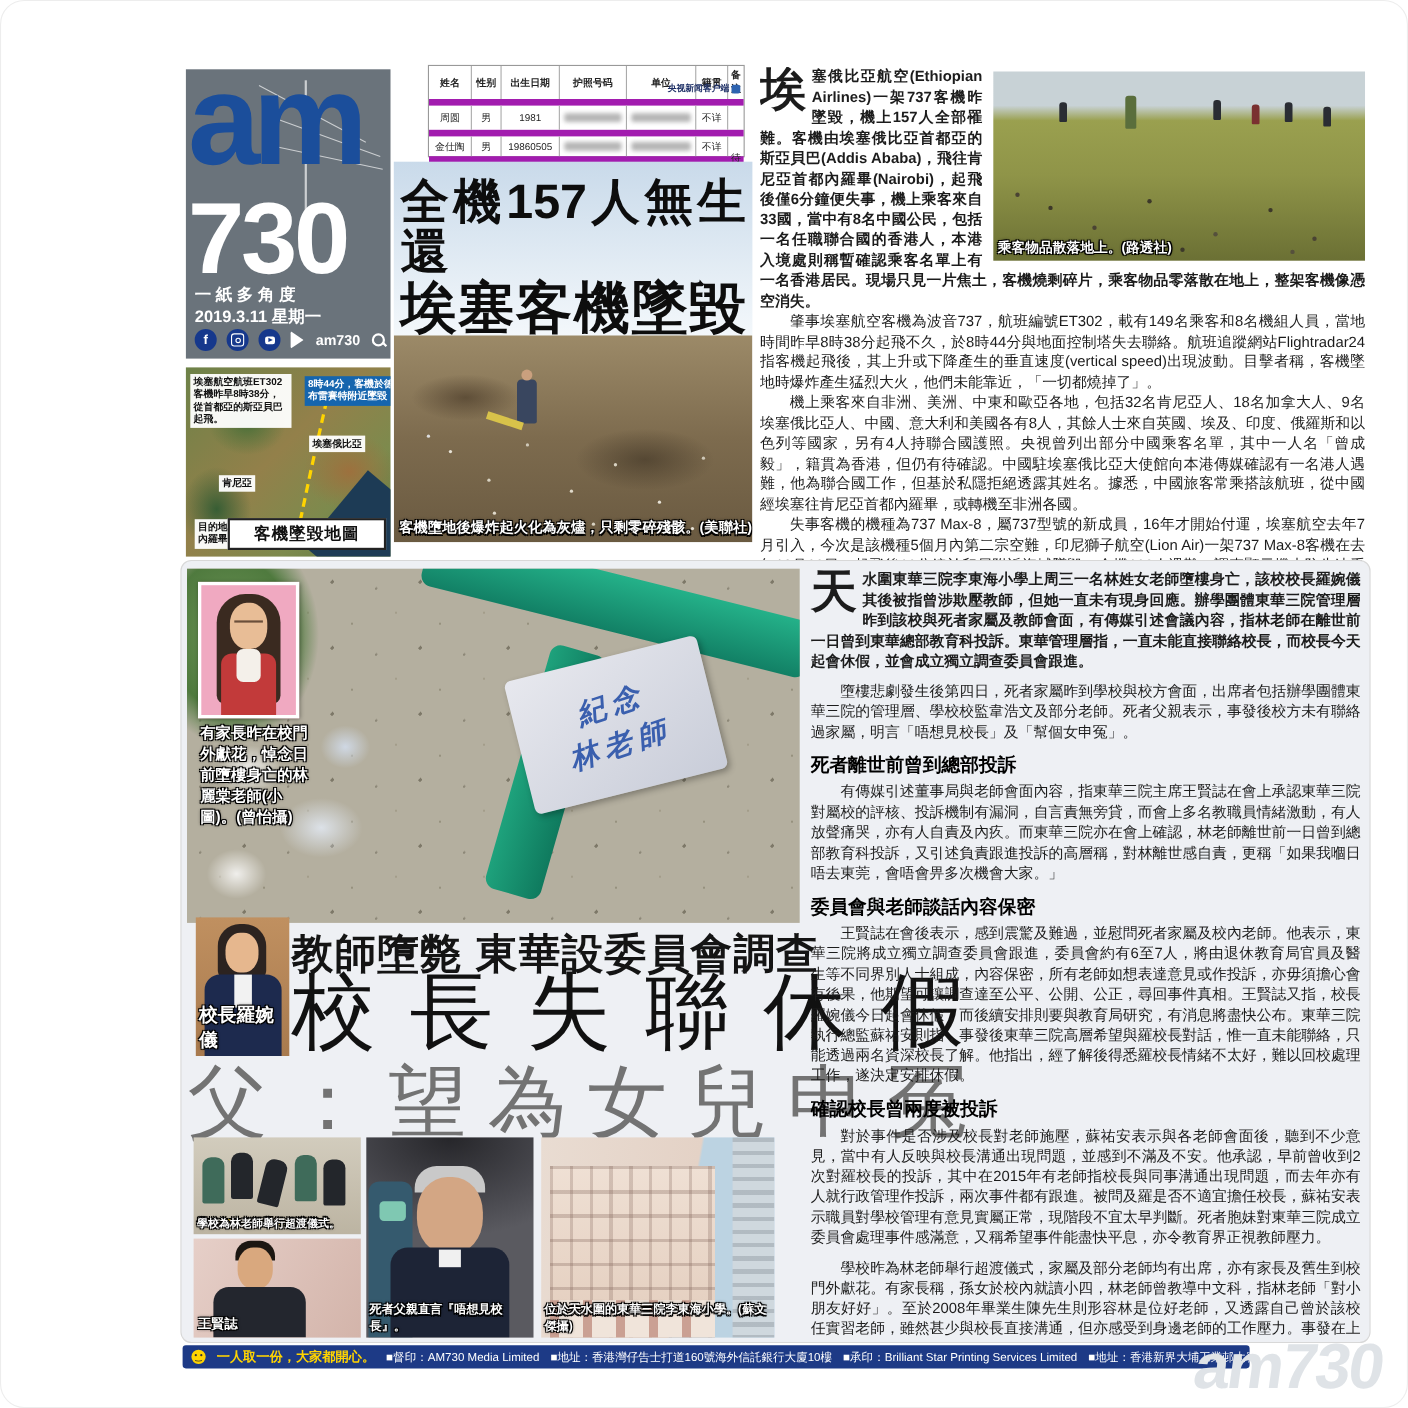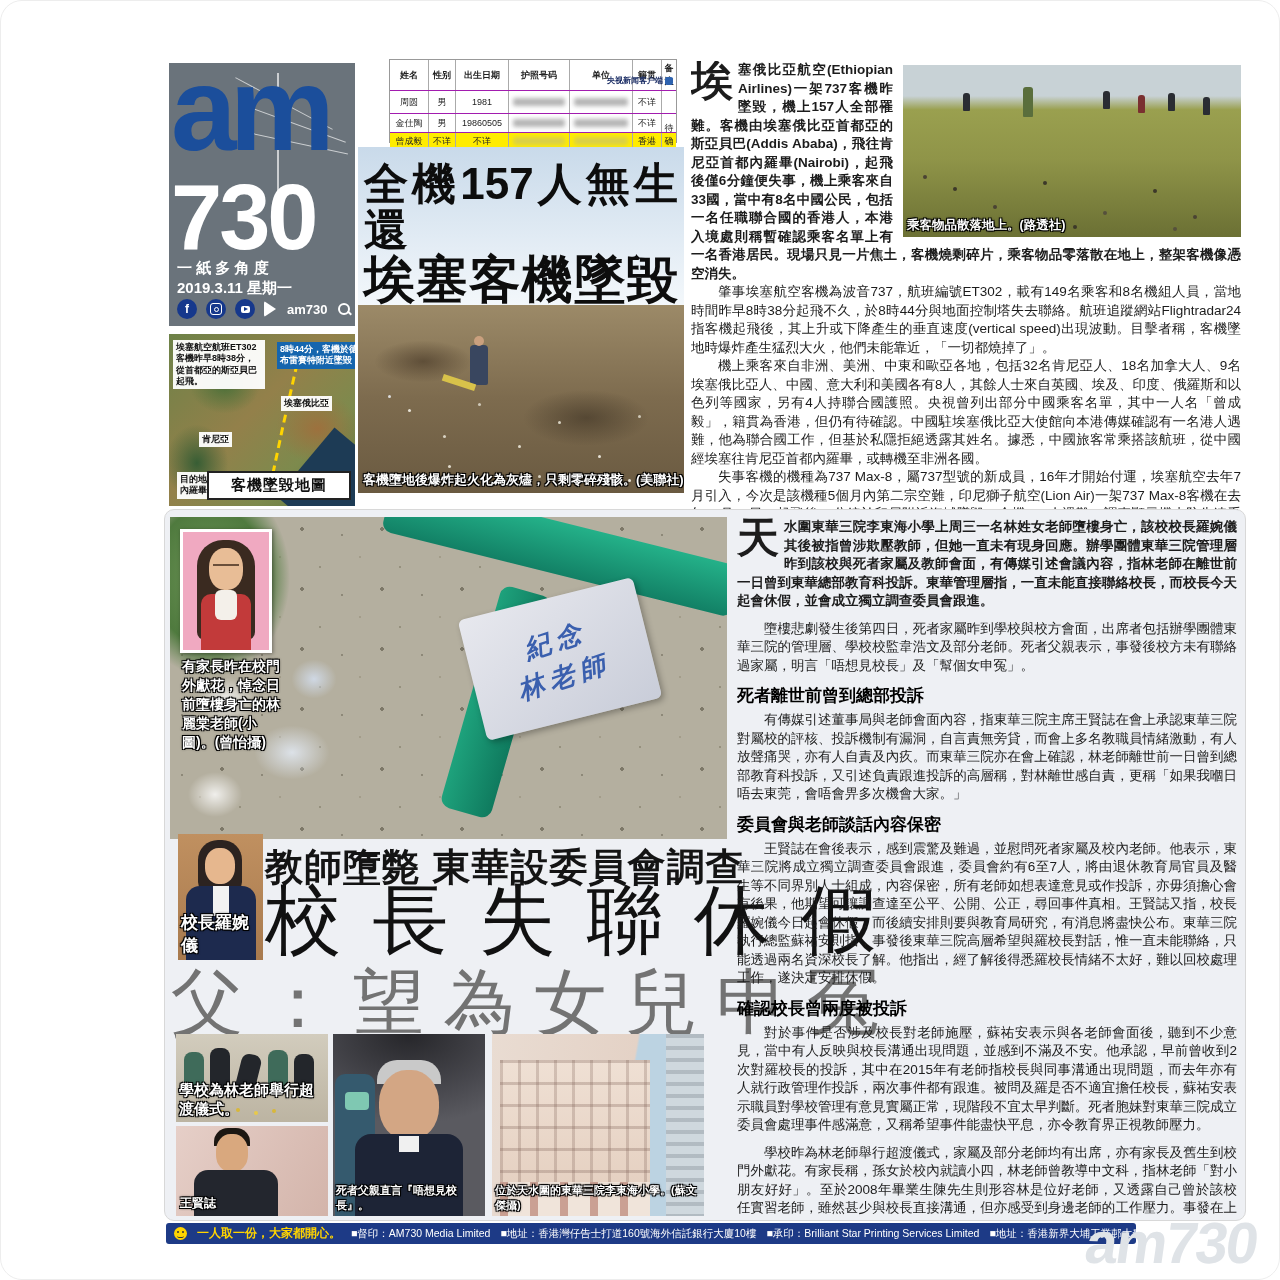--- a/index.html
+++ b/index.html
@@ -28,21 +28,21 @@
     radial-gradient(60px 50px at 80% 55%,rgba(160,110,60,.9),rgba(160,110,60,0) 70%),
     radial-gradient(50px 40px at 30% 30%,rgba(70,110,55,.9),rgba(70,110,55,0) 70%),
     radial-gradient(45px 55px at 15% 75%,rgba(45,90,50,.9),rgba(45,90,50,0) 70%),
     linear-gradient(135deg,#6d8248 0%,#93804a 45%,#7d8a4d 72%,#5d7742 100%);overflow:hidden;}
   .ocean{position:absolute;right:-30px;bottom:-30px;width:90px;height:90px;background:#1d3b55;transform:rotate(40deg);}
   .map-box{position:absolute;background:rgba(255,255,255,.95);color:#111;font-size:9px;font-weight:700;padding:2px 3px;line-height:1.25;}
   .map-box.blue{background:#1565ae;color:#fff;}
   .map-title{position:absolute;right:4px;bottom:6px;background:#fff;border:2px solid #222;color:#111;font-size:15px;font-weight:900;padding:3px 22px;letter-spacing:1px;}
   
   .idtable{left:388px;top:58px;width:286px;height:82px;background:#fff;border:1px solid #999;font-size:9px;color:#222;}
-  .t-row{display:flex;border-bottom:1px solid #a21caf;align-items:stretch;}
+  .t-row{display:flex;border-bottom:6px solid #a21caf;align-items:stretch;}
   .t-row span{border-right:1px solid #aaa;padding:2px 1px;display:flex;align-items:center;justify-content:center;text-align:center;}
   .c1{width:36px;}.c2{width:24px;}.c3{width:50px;}.c4{width:58px;}.c5{width:60px;}.c6{width:26px;}.c7{width:26px;flex:1;border-right:none!important;}
   .t-head span{font-weight:700;}
   .hl span{background:#ffec00;}
   .blurblock{width:90%;height:8px;background:#b5b5b5;border-radius:2px;filter:blur(2px);}
   .cctv{position:absolute;right:3px;top:15px;font-size:8px;color:#1d2f66;font-weight:700;display:flex;align-items:center;gap:2px;}
   .cctv-ico{width:8px;height:8px;background:#2e63b0;border-radius:2px;display:inline-block;}
   
   .skyblock{left:357px;top:146px;width:326px;height:346px;background:linear-gradient(#c9daea 0%,#eef4f9 40%,#f7fafc 50%);overflow:hidden;}
   .s1-h{position:absolute;left:6px;top:14px;width:314px;color:#0d0d0d;font-weight:700;}
@@ -307,21 +307,21 @@
     <div class="h2a">校長失聯休假</div>
     <div class="h2b">父：望為女兒申冤</div>
 
     <div class="ph phA">
       <div class="mourner teal" style="left:8px;top:18px;"></div>
       <div class="mourner" style="left:34px;top:14px;"></div>
       <div class="mourner" style="left:62px;top:20px;transform:rotate(14deg);"></div>
       <div class="mourner teal" style="left:92px;top:16px;"></div>
       <div class="mourner" style="left:118px;top:20px;"></div>
       <div class="candles"></div>
-      <div class="cap" style="left:3px;bottom:3px;font-size:15px;font-family:Liberation Serif, serif;">學校為林老師舉行超渡儀式。</div>
+      <div class="cap" style="left:3px;bottom:3px;font-size:10px;font-family:Liberation Serif, serif;">學校為林老師舉行超渡儀式。</div>
     </div>
     <div class="ph phB">
       <div class="wong-hair"></div>
       <div class="wong-head"></div>
       <div class="wong-suit"></div>
       <div class="cap" style="left:4px;bottom:4px;font-size:12px;">王賢誌</div>
     </div>
     <div class="ph phC">
       <div class="maskman">
           <div class="mask"></div>

